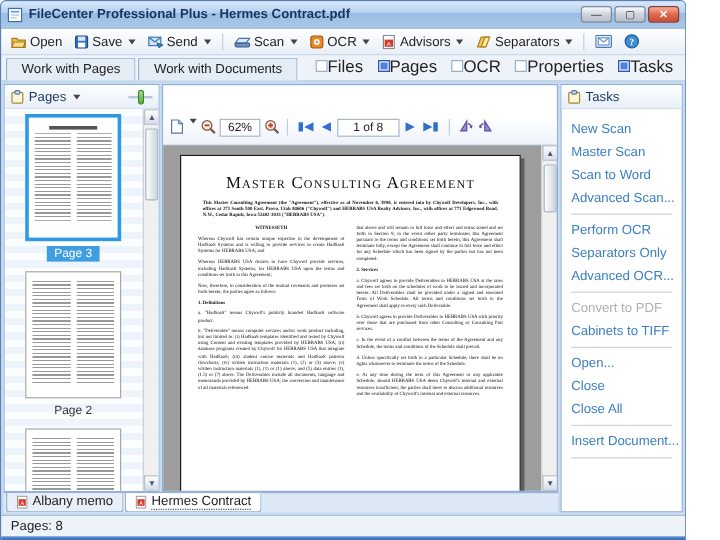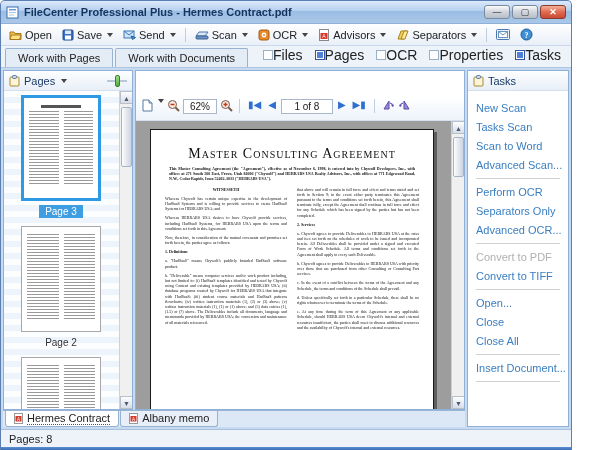--- a/index.html
+++ b/index.html
@@ -355,59 +355,59 @@
             <div class="vscroll">
               <div class="arrow up">▲</div>
               <div class="sthumb" style="top:16px;height:40px;"></div>
               <div class="arrow down">▼</div>
             </div>
           </div>
         </div>
       </div>
 
       <div class="doc-tabs">
+        <div class="doc-tab">
+          <svg width="9" height="11" viewBox="0 0 9 11">
+            <rect x="0.5" y="0.5" width="8" height="10" fill="#fff" stroke="#999"></rect>
+            <rect x="1.5" y="3" width="6" height="5.5" fill="#d83a2a"></rect>
+            <text x="4.5" y="7.5" font-size="4.5" fill="#fff" text-anchor="middle" font-family="Liberation Sans,sans-serif">A</text>
+          </svg>
+          <span data-bind="doc_tabs.1.label">Albany memo</span>
+        </div>
         <div class="doc-tab active">
           <svg width="9" height="11" viewBox="0 0 9 11">
             <rect x="0.5" y="0.5" width="8" height="10" fill="#fff" stroke="#999"></rect>
             <rect x="1.5" y="3" width="6" height="5.5" fill="#d83a2a"></rect>
             <text x="4.5" y="7.5" font-size="4.5" fill="#fff" text-anchor="middle" font-family="Liberation Sans,sans-serif">A</text>
           </svg>
           <span data-bind="doc_tabs.0.label">Hermes Contract</span>
-        </div>
-        <div class="doc-tab">
-          <svg width="9" height="11" viewBox="0 0 9 11">
-            <rect x="0.5" y="0.5" width="8" height="10" fill="#fff" stroke="#999"></rect>
-            <rect x="1.5" y="3" width="6" height="5.5" fill="#d83a2a"></rect>
-            <text x="4.5" y="7.5" font-size="4.5" fill="#fff" text-anchor="middle" font-family="Liberation Sans,sans-serif">A</text>
-          </svg>
-          <span data-bind="doc_tabs.1.label">Albany memo</span>
         </div>
       </div>
     </div>
 
     <div class="panel tasks-panel">
       <div class="panel-head">
         <svg width="11" height="12" viewBox="0 0 11 12">
           <rect x="1" y="2" width="9" height="9" rx="1" fill="#fdf4da" stroke="#a8892a"></rect>
           <rect x="3.5" y="0.5" width="4" height="3" rx="1" fill="#c8d8ea" stroke="#5a7a9a"></rect>
         </svg>
         <span data-bind="tasks_panel.header">Tasks</span>
       </div>
       <div class="task-list">
         <span class="task-link" data-bind="tasks_panel.groups.0.0">New Scan</span>
-        <span class="task-link" data-bind="tasks_panel.groups.0.1">Tasks Scan</span>
+        <span class="task-link" data-bind="tasks_panel.groups.0.1">Master Scan</span>
         <span class="task-link" data-bind="tasks_panel.groups.0.2">Scan to Word</span>
         <span class="task-link" data-bind="tasks_panel.groups.0.3">Advanced Scan...</span>
         <div class="task-div"></div>
         <span class="task-link" data-bind="tasks_panel.groups.1.0">Perform OCR</span>
         <span class="task-link" data-bind="tasks_panel.groups.1.1">Separators Only</span>
         <span class="task-link" data-bind="tasks_panel.groups.1.2">Advanced OCR...</span>
         <div class="task-div"></div>
         <span class="task-link disabled" data-bind="tasks_panel.groups.2.0">Convert to PDF</span>
-        <span class="task-link" data-bind="tasks_panel.groups.2.1">Convert to TIFF</span>
+        <span class="task-link" data-bind="tasks_panel.groups.2.1">Cabinets to TIFF</span>
         <div class="task-div"></div>
         <span class="task-link" data-bind="tasks_panel.groups.3.0">Open...</span>
         <span class="task-link" data-bind="tasks_panel.groups.3.1">Close</span>
         <span class="task-link" data-bind="tasks_panel.groups.3.2">Close All</span>
         <div class="task-div"></div>
         <span class="task-link" data-bind="tasks_panel.groups.4.0">Insert Document...</span>
         <div class="task-div"></div>
       </div>
     </div>
   </div>

